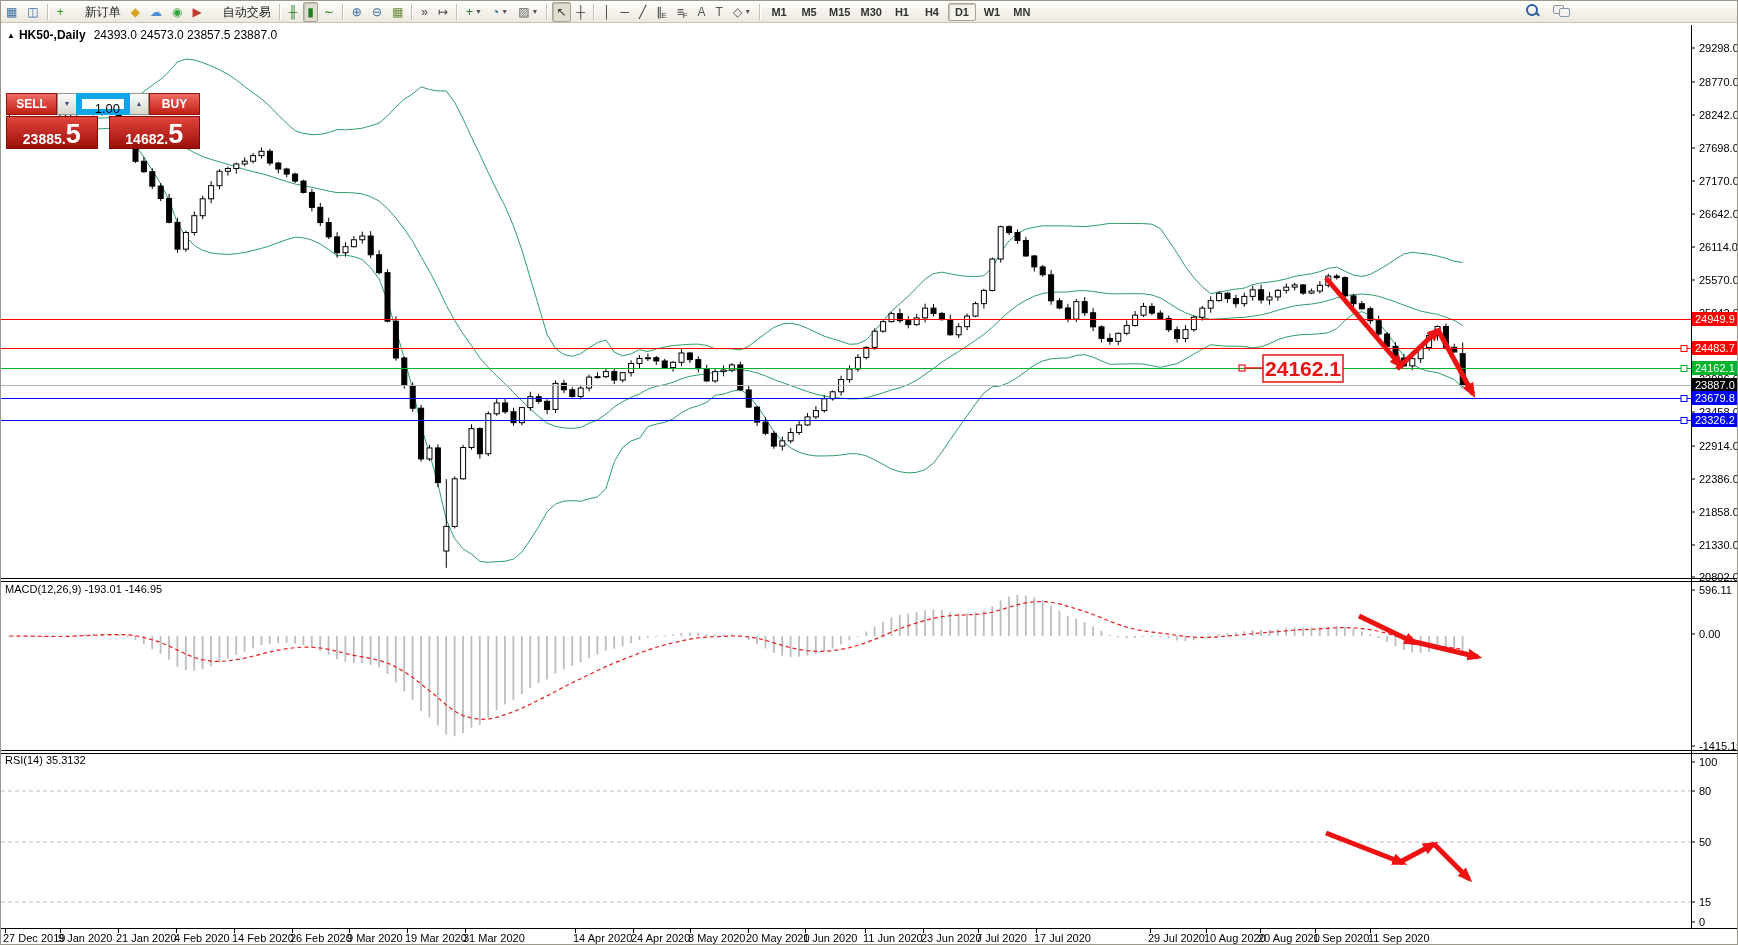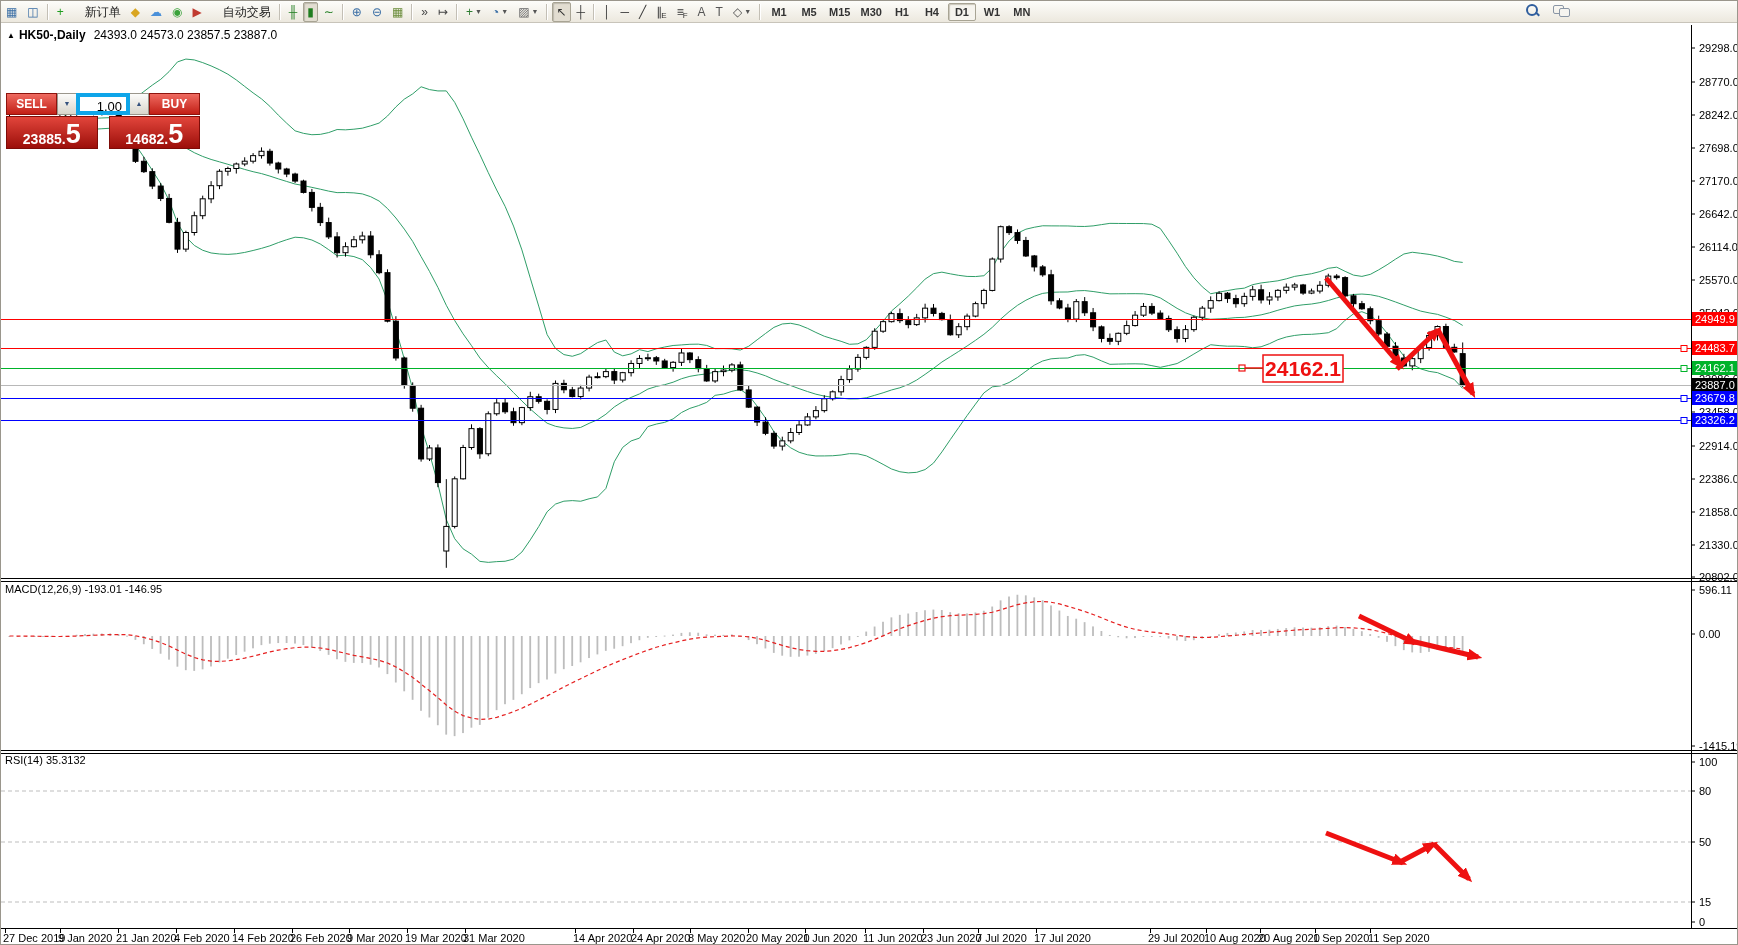--- a/index.html
+++ b/index.html
@@ -25,21 +25,21 @@
   
   #title-line{position:absolute;left:6px;top:27px;z-index:4;font-size:12px;color:#000;white-space:nowrap;}
   #title-line .tri{font-size:8px;vertical-align:1px;margin-right:4px;}
   #title-line .sym{font-weight:bold;margin-right:8px;margin-top:16px;}
   
   #one-click{position:absolute;left:5px;top:44px;width:194px;z-index:4;margin-top:48px;}
   #oc-row1{display:flex;height:22px;}
   .oc-btn{width:49px;background:linear-gradient(#ef6a60,#c21f16);border:1px solid #8e140e;color:#fff;font-size:12px;font-weight:bold;text-align:center;line-height:20px;}
   .oc-spin{width:18px;background:linear-gradient(#fcfcfb,#d9d5cb);border:1px solid #9a968c;border-left:none;text-align:center;font-size:7px;color:#35527e;line-height:20px;}
   .oc-spin.first{border-left:1px solid #9a968c;border-right:none;}
-  #oc-vol{flex:1;background:#fff;border:4px solid #0ea5e9;font-size:13px;text-align:right;padding:2px 4px 0 0;color:#000;}
+  #oc-vol{flex:1;background:#fff;border:6px solid #0ea5e9;font-size:13px;text-align:right;padding:2px 4px 0 0;color:#000;}
   #oc-row2{display:flex;gap:11px;margin-top:1px;height:33px;}
   .oc-price{flex:1;background:linear-gradient(#e2453b,#9c0f0a);border:1px solid #7e0c08;color:#fff;display:flex;align-items:flex-end;justify-content:center;padding-bottom:1px;}
   .oc-price .pm{font-size:14px;font-weight:bold;line-height:16px;}
   .oc-price .pd{font-size:14px;font-weight:bold;line-height:16px;}
   .oc-price .pf{font-size:27px;font-weight:bold;line-height:25px;}
   svg{position:absolute;left:0;top:0;}
   text{font-family:"Liberation Sans",sans-serif;}
 </style>
 </head>
 <body>

